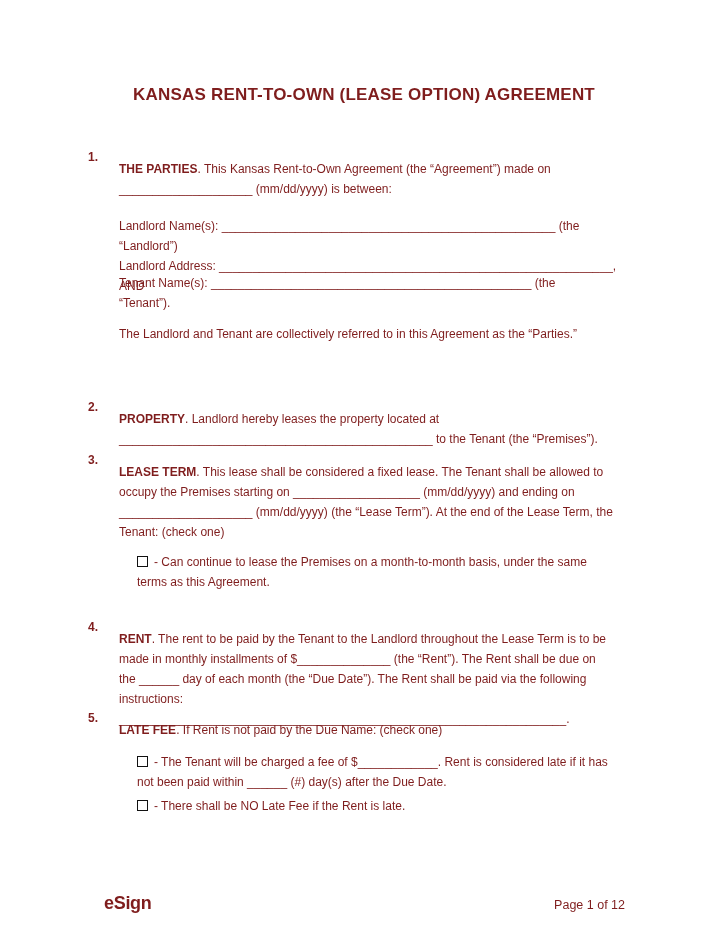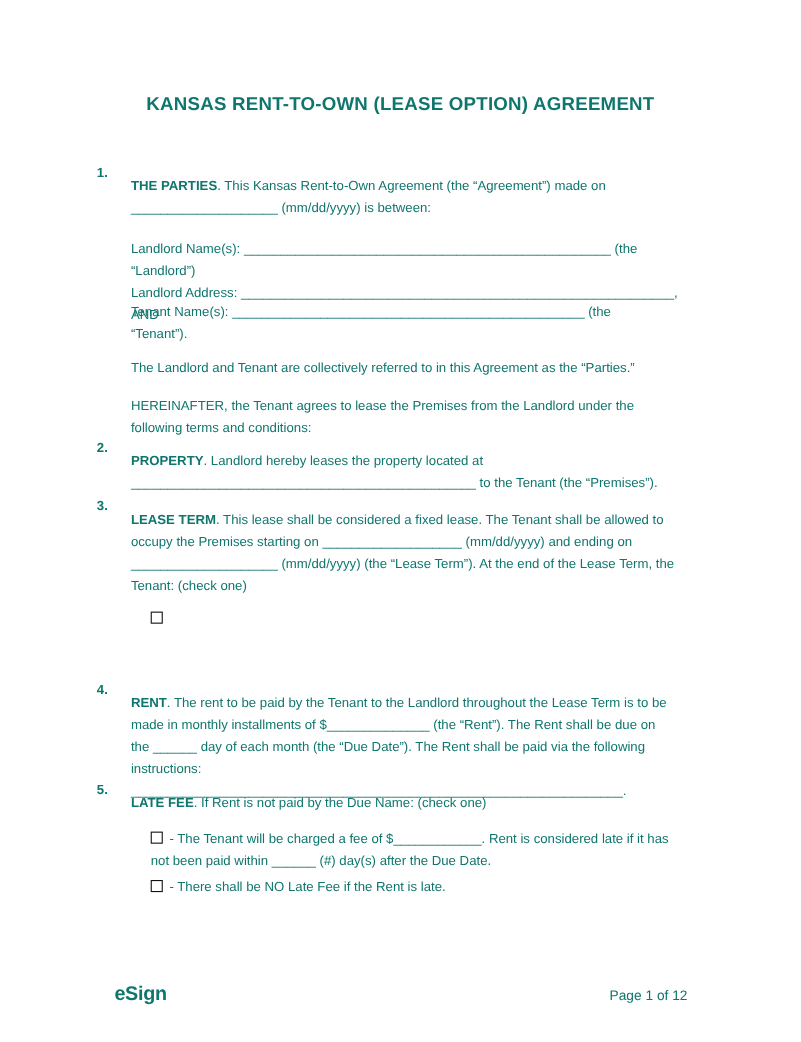--- a/index.html
+++ b/index.html
@@ -3,21 +3,21 @@
 <meta charset="utf-8">
 <style>
   html, body { margin: 0; padding: 0; background: #ffffff; }
   .page {
     position: relative;
     width: 728px;
     height: 947px;
     background: #ffffff;
     font-family: "Liberation Sans", sans-serif;
     font-size: 12px;
-    color: #0f766e;
+    color: #7f1d1d;
     overflow: hidden;
   }
   .title {
     position: absolute;
     top: 85px;
     left: 0;
     right: 0;
     margin: 0;
     text-align: center;
     font-size: 17px;
@@ -87,41 +87,38 @@
 
   <div class="block" style="top:204px">
     <p class="txt">Landlord Name(s): __________________________________________________ (the “Landlord”)
 Landlord Address: ___________________________________________________________, AND</p>
   </div>
 
   <div class="block" style="top:312px">
     <p class="txt">The Landlord and Tenant are collectively referred to in this Agreement as the “Parties.”</p>
   </div>
 
-  <div class="block" style="top:347px">
-    <p class="txt">HEREINAFTER, the Tenant agrees to lease the Premises from the Landlord under the
-following terms and conditions:</p>
-  </div>
 
   <div class="block" style="top:397px">
     <span class="num">2.</span>
     <p class="txt"><b class="hd">PROPERTY</b><span>. Landlord hereby leases the property located at
 _______________________________________________ to the Tenant (the “Premises”).</span></p>
   </div>
 
   <div class="block" style="top:450px">
     <span class="num">3.</span>
     <p class="txt"><b class="hd">LEASE TERM</b><span>. This lease shall be considered a fixed lease. The Tenant shall be allowed to
 occupy the Premises starting on ___________________ (mm/dd/yyyy) and ending on
 ____________________ (mm/dd/yyyy) (the “Lease Term”). At the end of the Lease Term, the
 Tenant: (check one)</span></p>
   </div>
 
   <div class="block opt" style="top:540px">
-    <p class="txt"><span class="cb"></span></p>
+    <p class="txt"><span class="cb"></span><span>- Can continue to lease the Premises on a month-to-month basis, under the same
+terms as this Agreement.</span></p>
   </div>
 
 
   <div class="block" style="top:617px">
     <span class="num">4.</span>
     <p class="txt"><b class="hd">RENT</b><span>. The rent to be paid by the Tenant to the Landlord throughout the Lease Term is to be
 made in monthly installments of $______________ (the “Rent”). The Rent shall be due on
 the ______ day of each month (the “Due Date”). The Rent shall be paid via the following
 instructions: ___________________________________________________________________.</span></p>
   </div>

